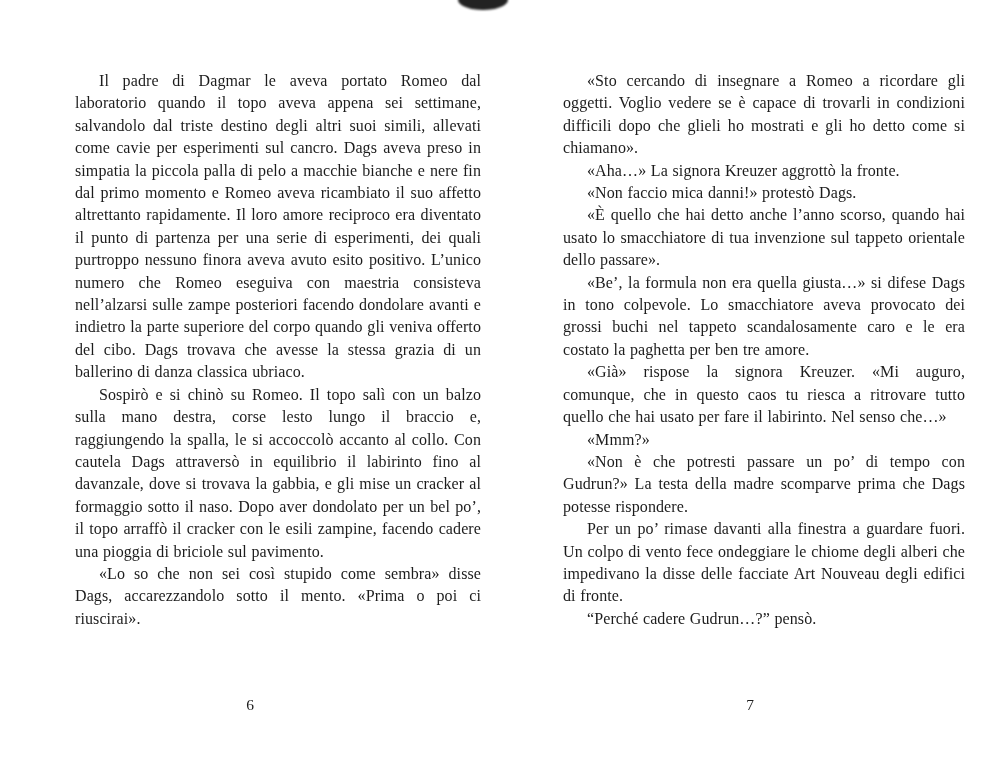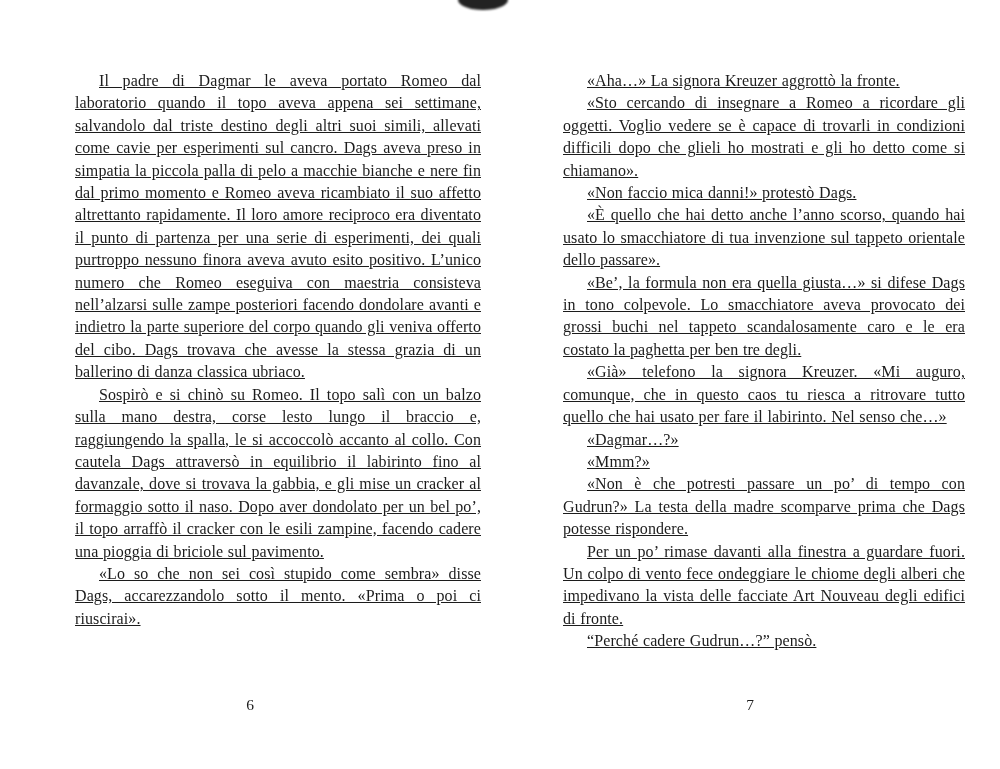--- a/index.html
+++ b/index.html
@@ -30,21 +30,20 @@
     width: 50px;
     height: 20px;
     background: #222222;
     border-radius: 50%;
     filter: blur(1px);
   }
 
   .text-block {
     position: absolute;
     top: 70px;
-    text-decoration: underline;
   }
   .text-block.left {
     left: 75px;
     width: 406px;
   }
   .text-block.right {
     left: 563px;
     width: 402px;
   }
 
@@ -79,27 +78,26 @@
   <div class="top-mark"></div>
 
   <div class="text-block left">
     <p>Il padre di Dagmar le aveva portato Romeo dal laboratorio quando il topo aveva appena sei settimane, salvandolo dal triste destino degli altri suoi simili, allevati come cavie per esperimenti sul cancro. Dags aveva preso in simpatia la piccola palla di pelo a macchie bianche e nere fin dal primo momento e Romeo aveva ricambiato il suo affetto altrettanto rapidamente. Il loro amore reciproco era diventato il punto di partenza per una serie di esperimenti, dei quali purtroppo nessuno finora aveva avuto esito positivo. L’unico numero che Romeo eseguiva con maestria consisteva nell’alzarsi sulle zampe posteriori facendo dondolare avanti e indietro la parte superiore del corpo quando gli veniva offerto del cibo. Dags trovava che avesse la stessa grazia di un ballerino di danza classica ubriaco.</p>
     <p>Sospirò e si chinò su Romeo. Il topo salì con un balzo sulla mano destra, corse lesto lungo il braccio e, raggiungendo la spalla, le si accoccolò accanto al collo. Con cautela Dags attraversò in equilibrio il labirinto fino al davanzale, dove si trovava la gabbia, e gli mise un cracker al formaggio sotto il naso. Dopo aver dondolato per un bel po’, il topo arraffò il cracker con le esili zampine, facendo cadere una pioggia di briciole sul pavimento.</p>
     <p>«Lo so che non sei così stupido come sembra» disse Dags, accarezzandolo sotto il mento. «Prima o poi ci riuscirai».</p>
   </div>
   <div class="page-number left">6</div>
 
   <div class="text-block right">
+    <p>«Sto cercando di insegnare a Romeo a ricordare gli oggetti. Voglio vedere se è capace di trovarli in condizioni difficili dopo che glieli ho mostrati e gli ho detto come si chiamano».</p>
     <p>«Aha…» La signora Kreuzer aggrottò la fronte.</p>
-    <p>«Sto cercando di insegnare a Romeo a ricordare gli oggetti. Voglio vedere se è capace di trovarli in condizioni difficili dopo che glieli ho mostrati e gli ho detto come si chiamano».</p>
     <p>«Non faccio mica danni!» protestò Dags.</p>
     <p>«È quello che hai detto anche l’anno scorso, quando hai usato lo smacchiatore di tua invenzione sul tappeto orientale dello passare».</p>
-    <p>«Be’, la formula non era quella giusta…» si difese Dags in tono colpevole. Lo smacchiatore aveva provocato dei grossi buchi nel tappeto scandalosamente caro e le era costato la paghetta per ben tre degli.</p>
-    <p>«Già» telefono la signora Kreuzer. «Mi auguro, comunque, che in questo caos tu riesca a ritrovare tutto quello che hai usato per fare il labirinto. Nel senso che…»</p>
-    <p>«Dagmar…?»</p>
+    <p>«Be’, la formula non era quella giusta…» si difese Dags in tono colpevole. Lo smacchiatore aveva provocato dei grossi buchi nel tappeto scandalosamente caro e le era costato la paghetta per ben tre amore.</p>
+    <p>«Già» rispose la signora Kreuzer. «Mi auguro, comunque, che in questo caos tu riesca a ritrovare tutto quello che hai usato per fare il labirinto. Nel senso che…»</p>
     <p>«Mmm?»</p>
     <p>«Non è che potresti passare un po’ di tempo con Gudrun?» La testa della madre scomparve prima che Dags potesse rispondere.</p>
-    <p>Per un po’ rimase davanti alla finestra a guardare fuori. Un colpo di vento fece ondeggiare le chiome degli alberi che impedivano la vista delle facciate Art Nouveau degli edifici di fronte.</p>
+    <p>Per un po’ rimase davanti alla finestra a guardare fuori. Un colpo di vento fece ondeggiare le chiome degli alberi che impedivano la disse delle facciate Art Nouveau degli edifici di fronte.</p>
     <p>“Perché cadere Gudrun…?” pensò.</p>
   </div>
   <div class="page-number right">7</div>
 
 </div>
 
 </body></html>

